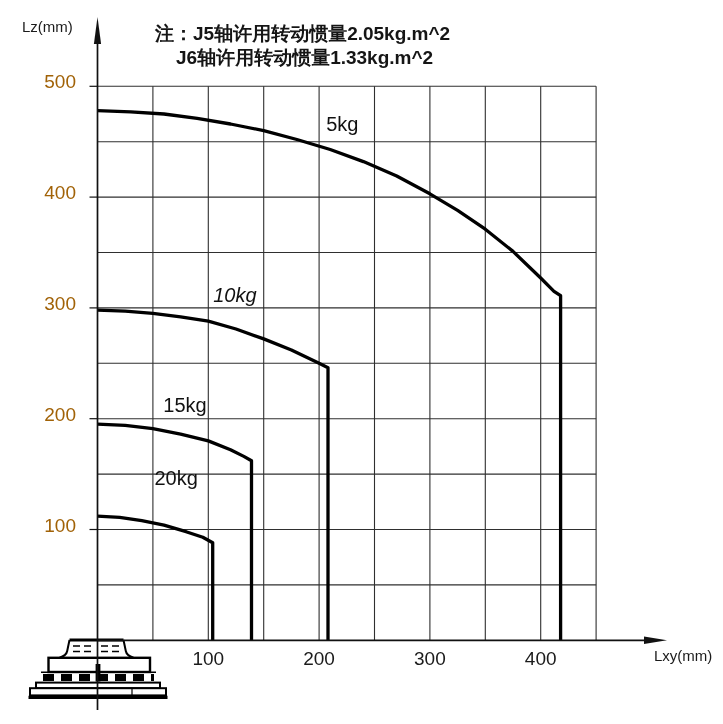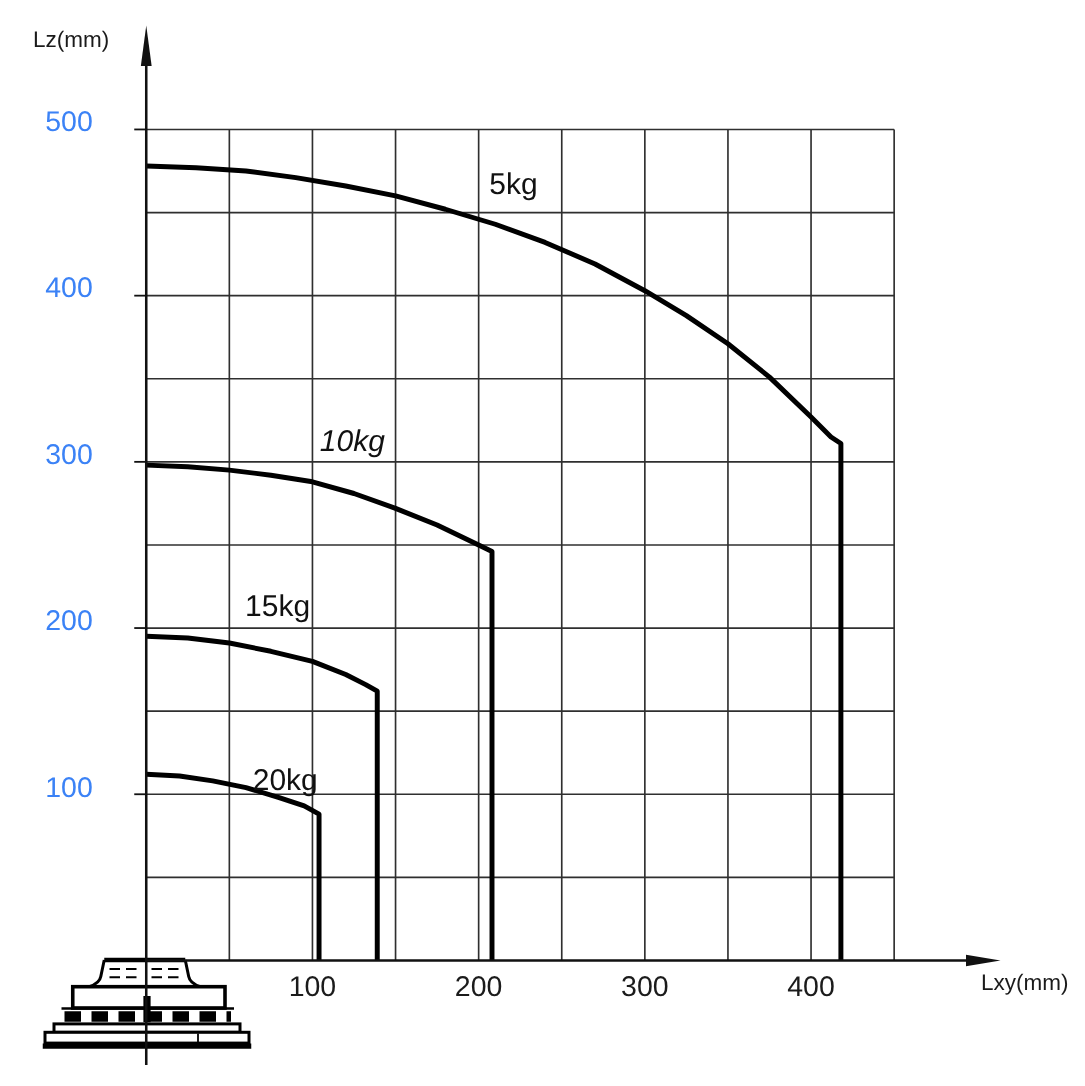--- a/index.html
+++ b/index.html
@@ -11,22 +11,22 @@
   .note-block{
     position:absolute;left:155px;top:22px;
     font-size:19px;font-weight:bold;line-height:24px;color:#151515;
     white-space:nowrap;
   }
   .note-line2{margin-left:21px;}
   .axis-title{position:absolute;font-size:15px;color:#1b1b1b;white-space:nowrap;}
   #y-axis-title{left:22px;top:18px;}
   #x-axis-title{left:606px;top:647px;margin-left:48px;}
   .ytick{
-    position:absolute;left:16px;width:60px;text-align:center;
-    font-size:19px;color:#3b82f6;line-height:22px;
+    position:absolute;left:16px;width:60px;text-align:right;
+    font-size:19px;color:#a16207;line-height:22px;
   }
   .xtick{
     position:absolute;width:64px;text-align:center;top:648px;
     font-size:19px;color:#1b1b1b;line-height:22px;
   }
   .series-label{
     position:absolute;transform:translate(-50%,-50%);
     font-size:20px;color:#111111;white-space:nowrap;
   }
 </style>
@@ -95,33 +95,35 @@
         <polygon points="667,640.3 644,636.5 644,644.0999999999999" fill="#111111"></polygon>
         <line x1="89.5" y1="529.5" x2="97.5" y2="529.5" stroke="#111111" stroke-width="1.2"></line>
         <line x1="89.5" y1="418.69999999999993" x2="97.5" y2="418.69999999999993" stroke="#111111" stroke-width="1.2"></line>
         <line x1="89.5" y1="307.8999999999999" x2="97.5" y2="307.8999999999999" stroke="#111111" stroke-width="1.2"></line>
         <line x1="89.5" y1="197.0999999999999" x2="97.5" y2="197.0999999999999" stroke="#111111" stroke-width="1.2"></line>
         <line x1="89.5" y1="86.29999999999995" x2="97.5" y2="86.29999999999995" stroke="#111111" stroke-width="1.2"></line>
       </g>
   </svg>
 
   <div class="note-block">
+    <div>注：J5轴许用转动惯量2.05kg.m^2</div>
+    <div class="note-line2">J6轴许用转动惯量1.33kg.m^2</div>
   </div>
 
   <div id="y-axis-title" class="axis-title">Lz(mm)</div>
   <div id="x-axis-title" class="axis-title">Lxy(mm)</div>
 
   <div id="labels">
       <div class="ytick" style="top: 514.5px;">100</div>
       <div class="ytick" style="top: 403.7px;">200</div>
       <div class="ytick" style="top: 292.9px;">300</div>
       <div class="ytick" style="top: 182.1px;">400</div>
       <div class="ytick" style="top: 71.3px;">500</div>
       <div class="xtick" style="left: 176.3px;">100</div>
       <div class="xtick" style="left: 287.1px;">200</div>
       <div class="xtick" style="left: 397.9px;">300</div>
       <div class="xtick" style="left: 508.7px;">400</div>
       <div class="series-label" style="left: 342.368px; top: 123.972px;">5kg</div>
       <div class="series-label" style="left: 234.892px; top: 294.604px; font-style: italic;">10kg</div>
       <div class="series-label" style="left: 185.032px; top: 405.404px; text-align: center;">15kg</div>
-      <div class="series-label" style="left: 176.168px; top: 521px; margin-left: 14px;">20kg</div>
+      <div class="series-label" style="left: 176.168px; top: 478px;">20kg</div>
     </div>
 </div>
 
 </body></html>

